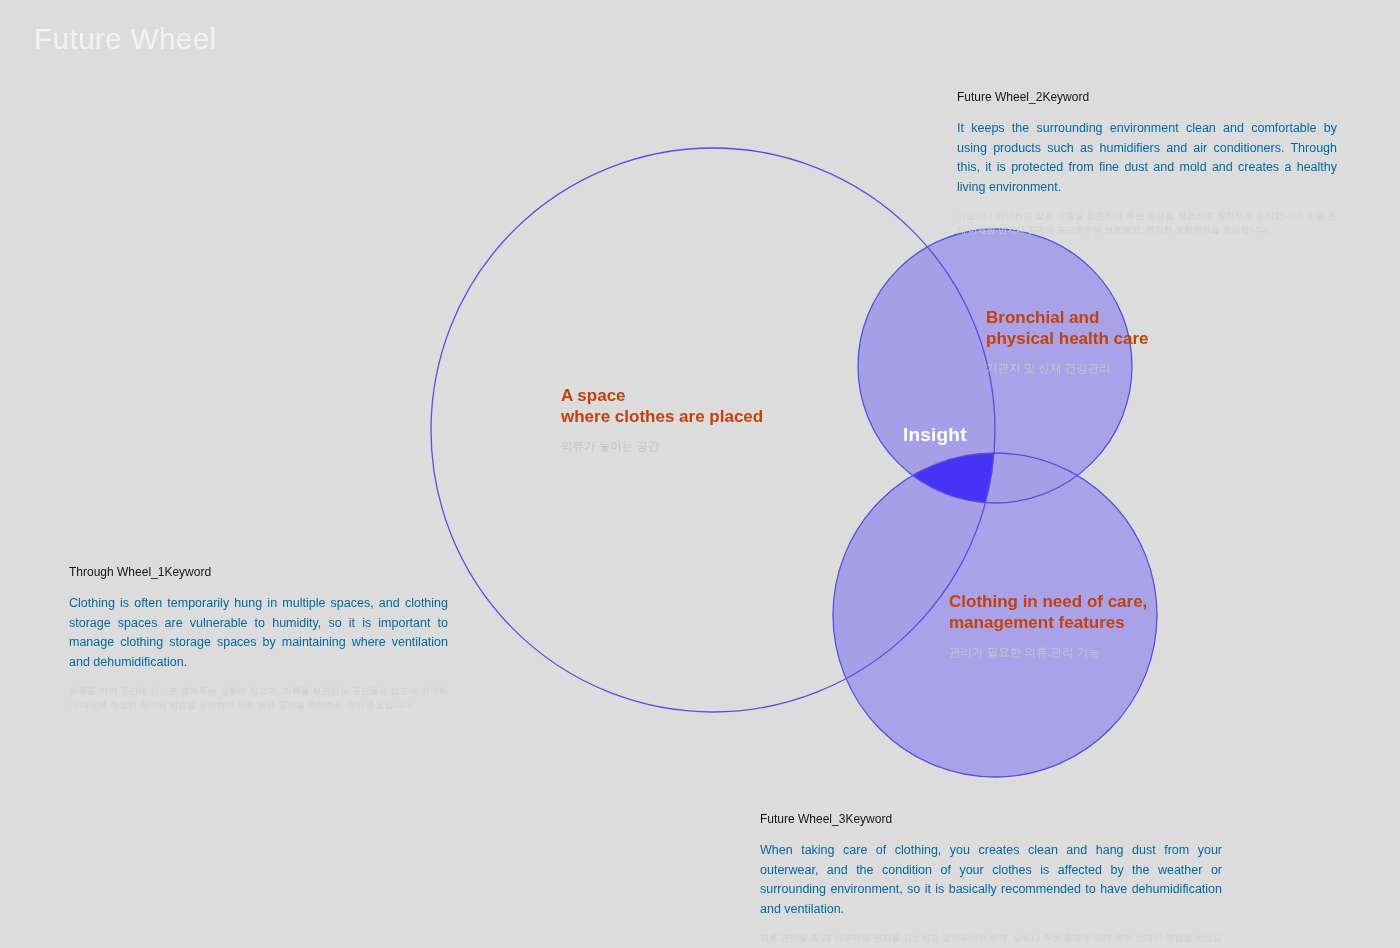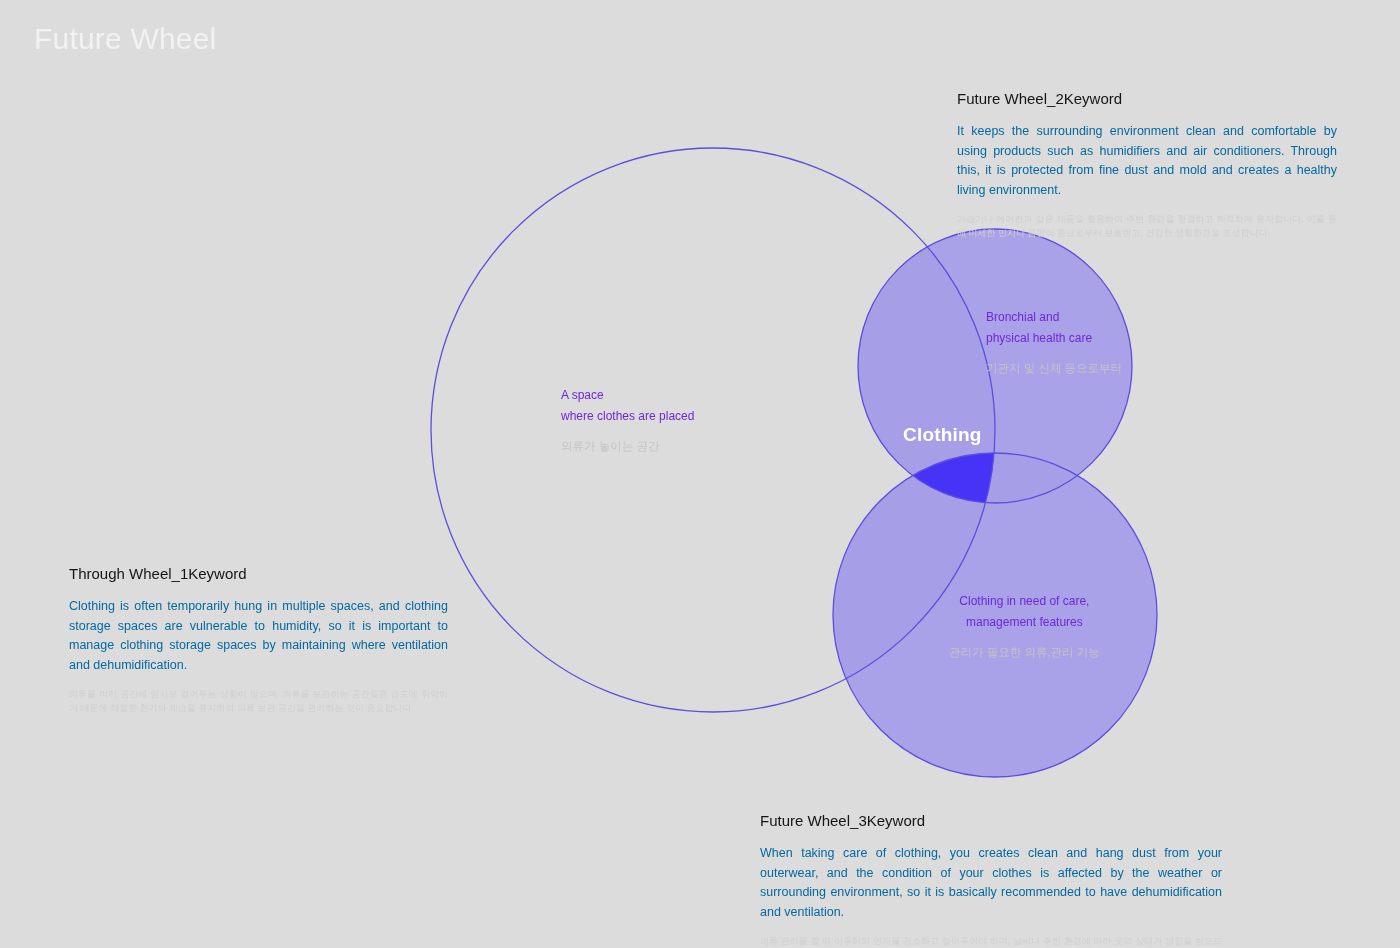--- a/index.html
+++ b/index.html
@@ -35,54 +35,54 @@
     top: 0;
     width: 1400px;
     height: 948px;
   }
 
   
   .circle-label {
     position: absolute;
   }
   .circle-label .label-en {
-    font-size: 12px;
+    font-size: 17px;
     line-height: 21px;
-    color: #6d28d9;
-    font-weight: 400;
+    color: #c2410c;
+    font-weight: 700;
     white-space: pre-line;
   }
   .circle-label .label-ko {
     margin-top: 11px;
     font-size: 11.5px;
     line-height: 16px;
     color: #c4c4c4;
     white-space: pre-line;
   }
 
   #label-circle-1 { left: 561px; top: 385px; }
   #label-circle-2 { left: 986px; top: 307px; }
-  #label-circle-3 { left: 949px; top: 591px; text-align: center; }
+  #label-circle-3 { left: 949px; top: 591px; }
 
   .insight-label {
     position: absolute;
     left: 903px;
     top: 424px;
     font-size: 19px;
     font-weight: 700;
     color: #ffffff;
     letter-spacing: 0.2px;
   }
 
   
   .keyword-block {
     position: absolute;
   }
   .keyword-block .kw-title {
-    font-size: 15px;
+    font-size: 12px;
     font-weight: 400;
     color: #151515;
     margin-bottom: 15px;
   }
   .keyword-block .kw-body {
     font-size: 12.5px;
     line-height: 19.5px;
     color: #0369a1;
     text-align: justify;
     text-justify: inter-word;
@@ -147,30 +147,30 @@
 
 <div class="circle-label" id="label-circle-1">
   <div class="label-en">A space
 where clothes are placed</div>
   <div class="label-ko">의류가 놓이는 공간</div>
 </div>
 
 <div class="circle-label" id="label-circle-2">
   <div class="label-en">Bronchial and
 physical health care</div>
-  <div class="label-ko">기관지 및 신체 등으로부터</div>
+  <div class="label-ko">기관지 및 신체 건강관리</div>
 </div>
 
 <div class="circle-label" id="label-circle-3">
   <div class="label-en">Clothing in need of care,
 management features</div>
   <div class="label-ko">관리가 필요한 의류,관리 기능</div>
 </div>
 
-<div class="insight-label">Clothing</div>
+<div class="insight-label">Insight</div>
 
 <div class="keyword-block" id="keyword-block-2">
   <div class="kw-title">Future Wheel_2Keyword</div>
   <div class="kw-body">It keeps the surrounding environment clean and comfortable by using products such as humidifiers and air conditioners. Through this, it is protected from fine dust and mold and creates a healthy living environment.</div>
   <div class="kw-body-ko">가습기나 에어컨과 같은 제품을 활용하여 주변 환경을 청결하고 쾌적하게 유지합니다. 이를 통해 미세한 먼지나 곰팡이 등으로부터 보호받고, 건강한 생활환경을 조성합니다.</div>
 </div>
 
 <div class="keyword-block" id="keyword-block-1">
   <div class="kw-title">Through Wheel_1Keyword</div>
   <div class="kw-body">Clothing is often temporarily hung in multiple spaces, and clothing storage spaces are vulnerable to humidity, so it is important to manage clothing storage spaces by maintaining where ventilation and dehumidification.</div>

